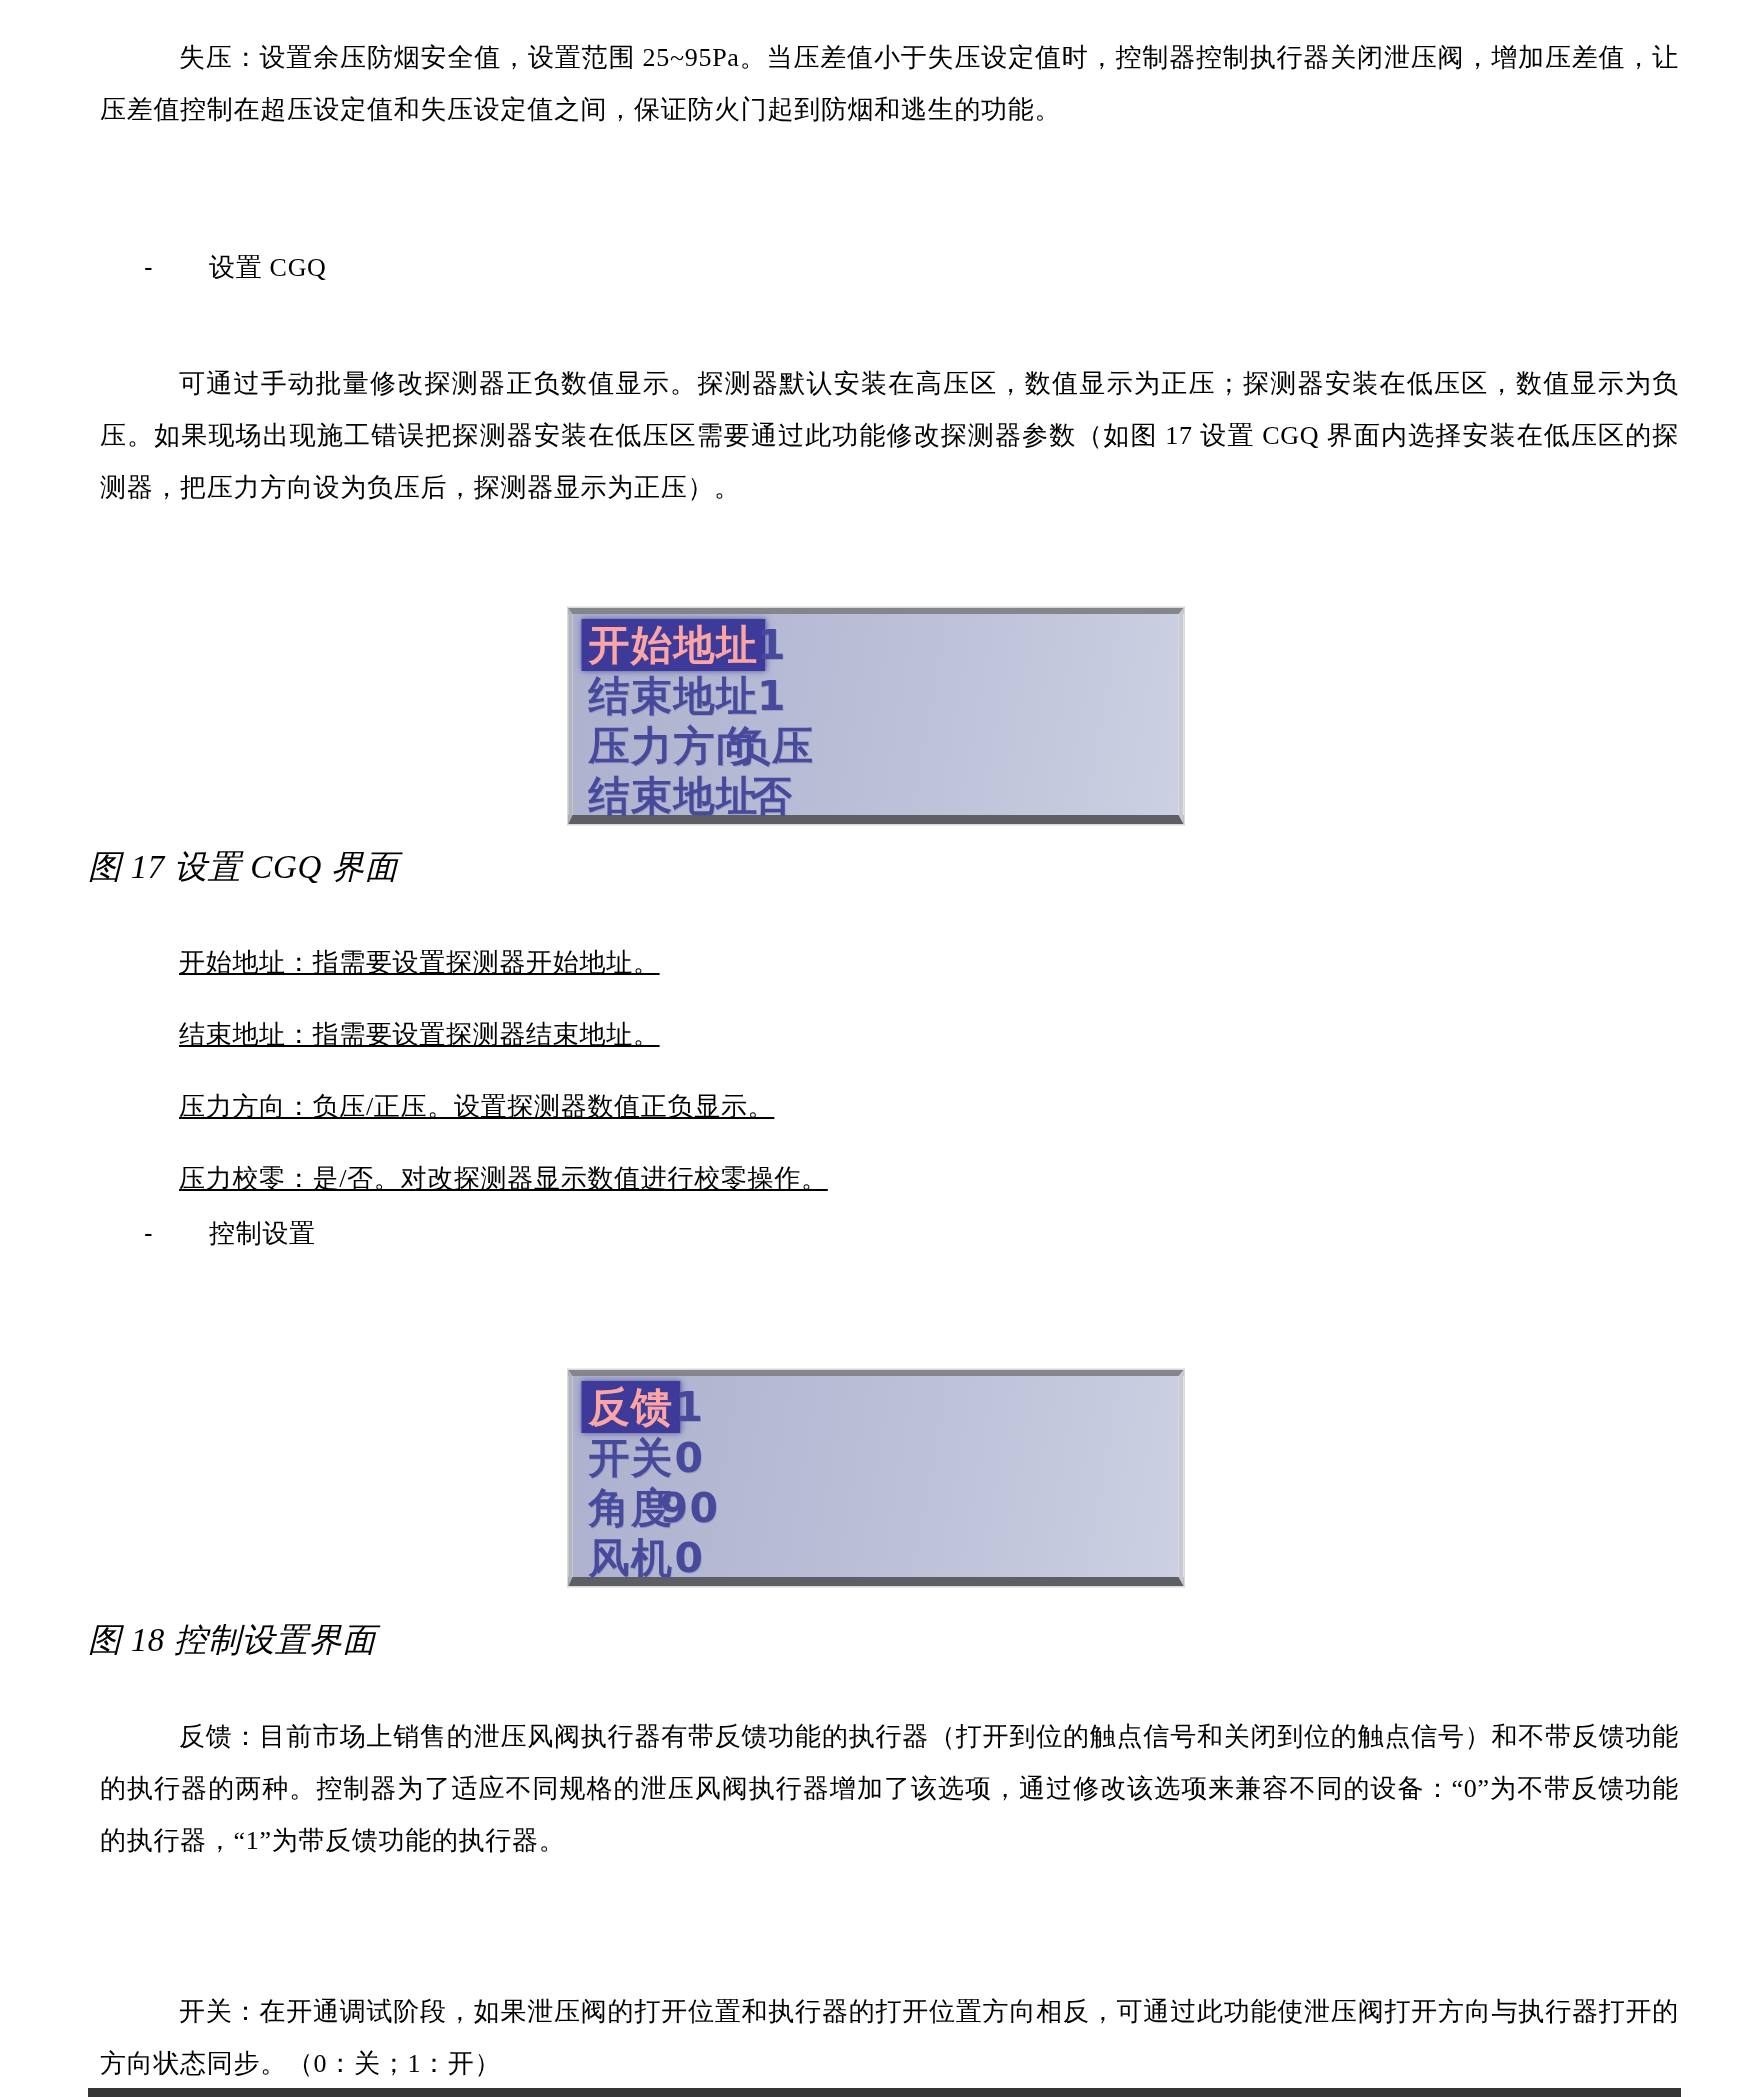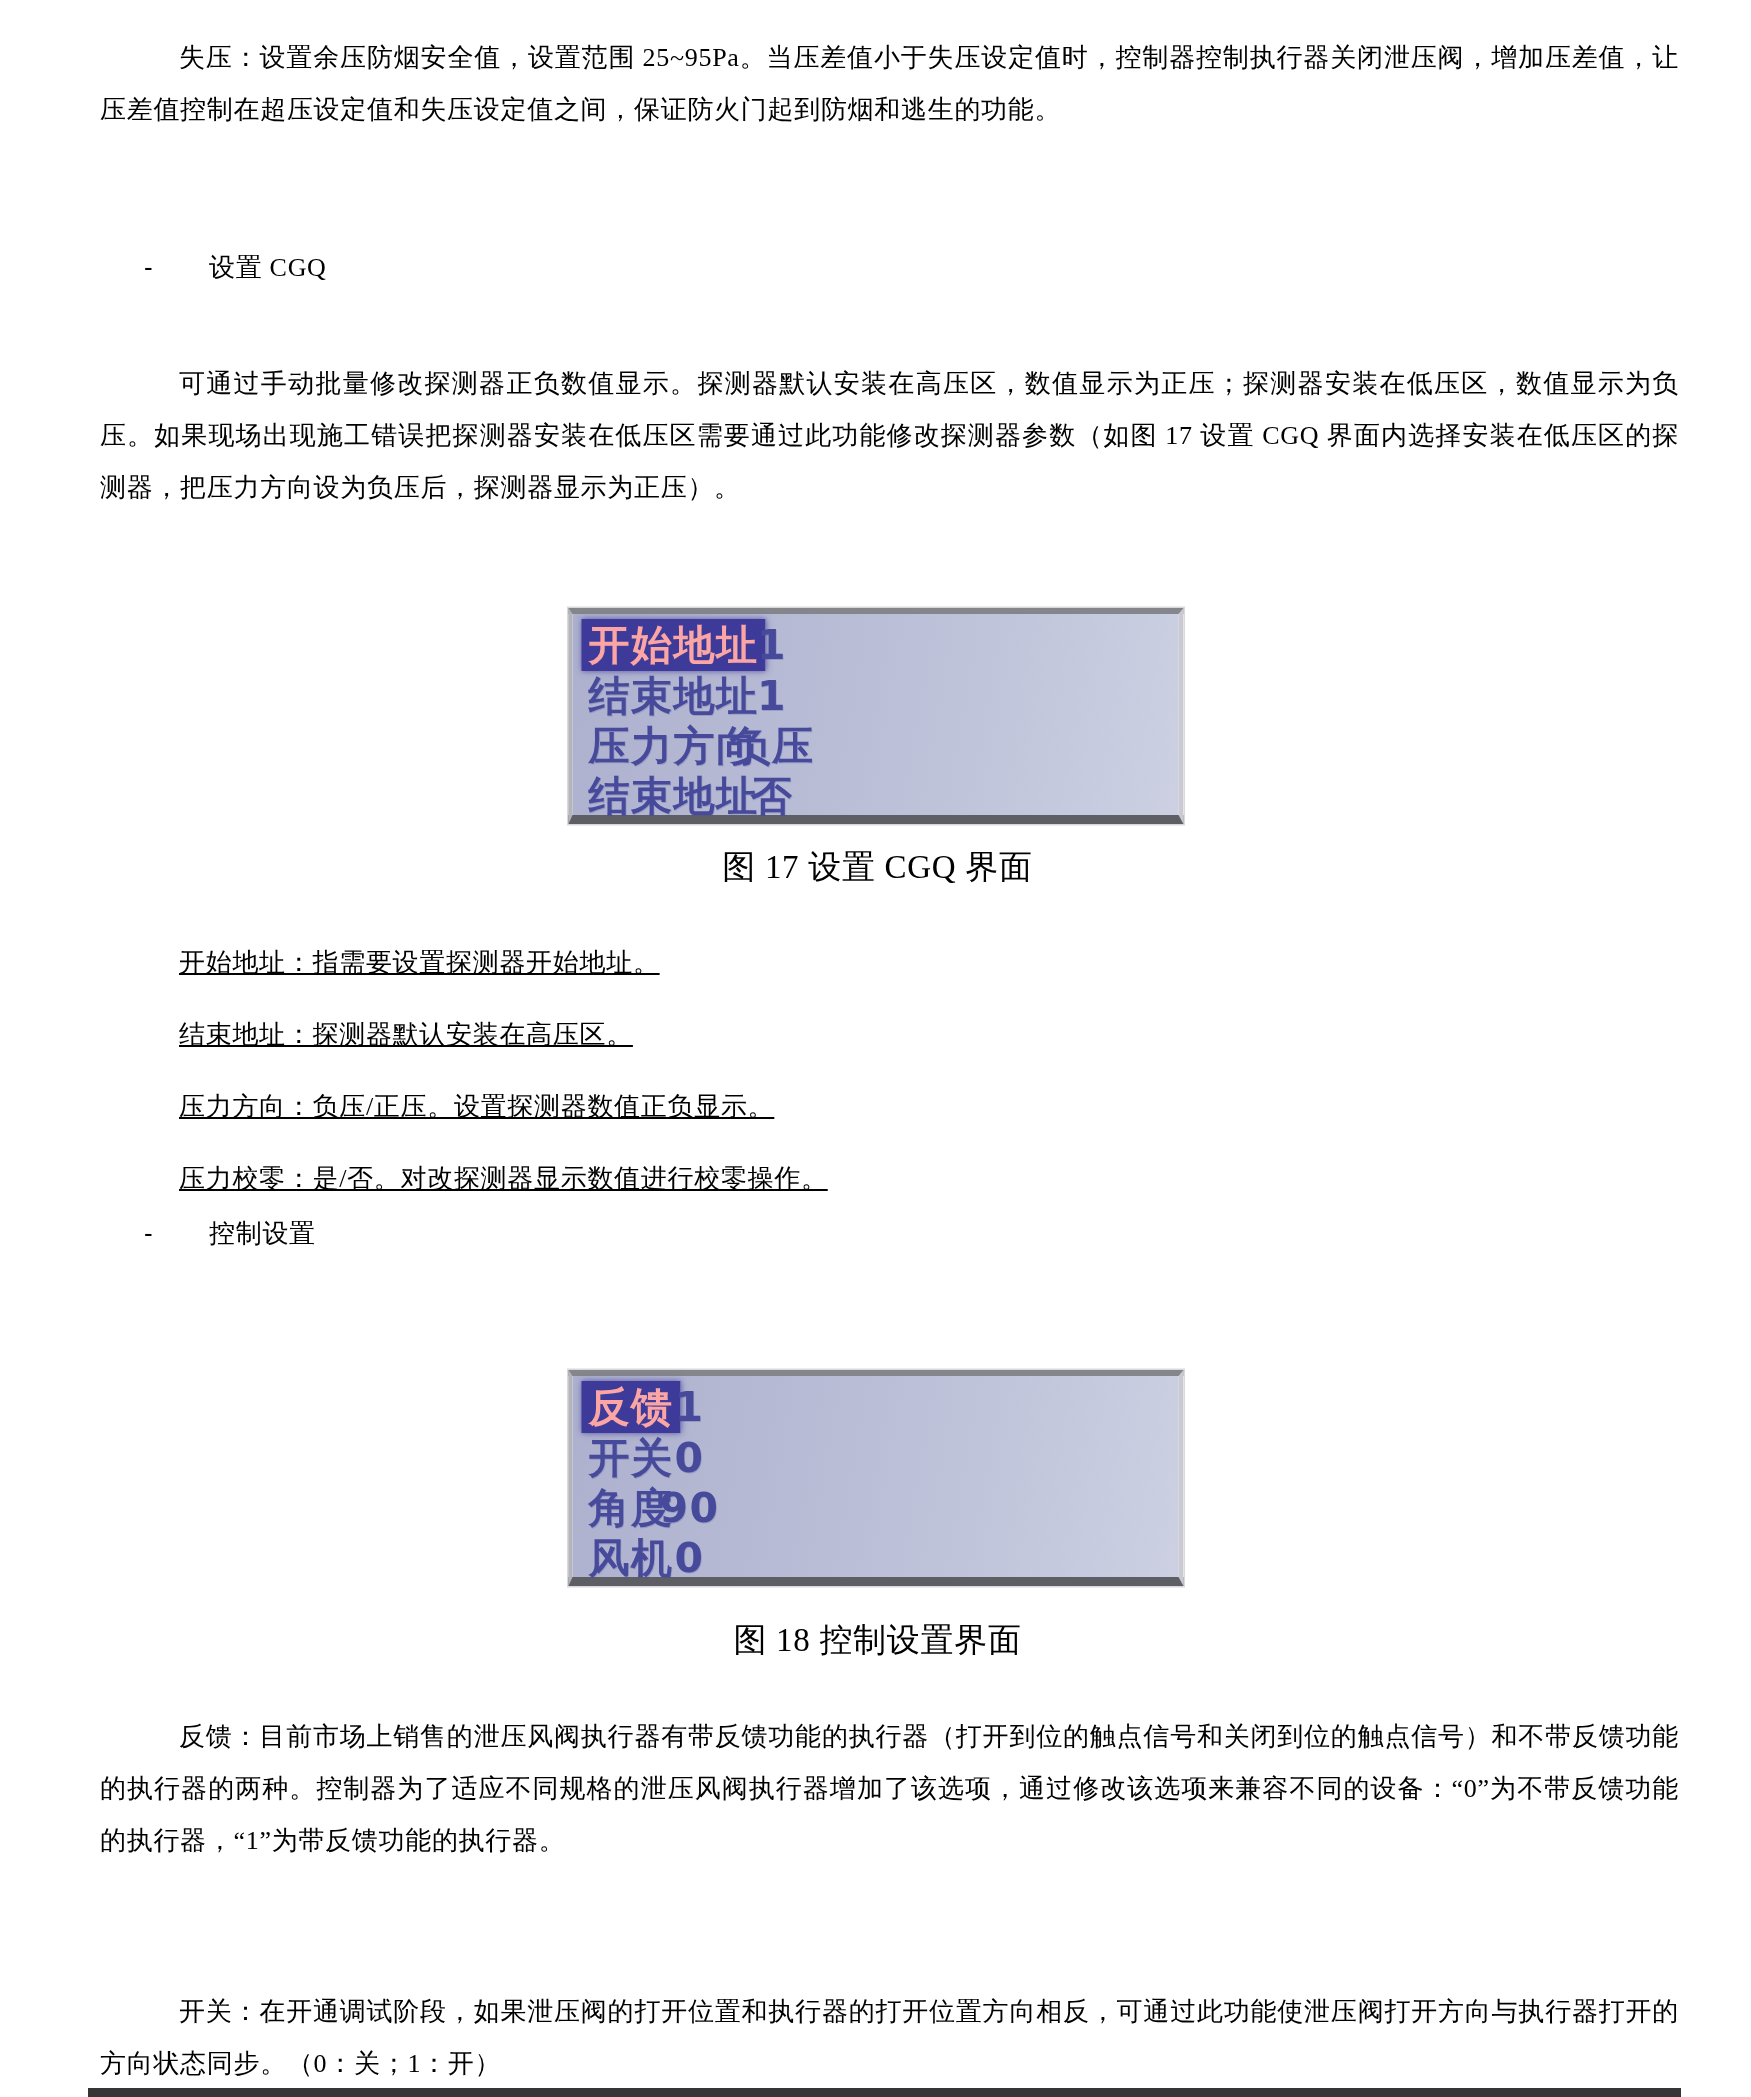--- a/index.html
+++ b/index.html
@@ -29,24 +29,24 @@
     display:inline-block;
     margin-left:44px;
     width:65px;
     font-family:"Liberation Sans", sans-serif;
   }
   
   .caption{
     position:absolute;
     left:88px;
     width:1579px;
-    text-align:center;
     font-size:33px;
     line-height:44px;
     letter-spacing:0.7px;
+    font-style:italic;
   }
   
   .lcd{
     position:absolute;
     left:50%;
     transform:translateX(-50%);
     width:615px;
     height:216px;
     box-sizing:border-box;
     border-top:6.6px solid #85868c;
@@ -125,21 +125,21 @@
     </div>
     <div class="row">
       <span class="label">结束地址</span>
       <span class="val">否</span>
     </div>
   </div>
 
   <div class="caption" style="top:845px">图 17 设置 CGQ 界面</div>
 
   <p class="block indent oneline" style="top:911px">开始地址：指需要设置探测器开始地址。</p>
-  <p class="block indent oneline" style="top:983px">结束地址：探测器默认安装在高压区。</p>
+  <p class="block indent oneline" style="top:983px">结束地址：指需要设置探测器结束地址。</p>
   <p class="block indent oneline" style="top:1055px">压力方向：负压/正压。设置探测器数值正负显示。</p>
   <p class="block indent oneline" style="top:1127px">压力校零：是/否。对改探测器显示数值进行校零操作。</p>
 
   <div class="block li" style="top:1207px">
     <span class="dash">-</span><span>控制设置</span>
   </div>
 
 
   <div class="lcd fig18" style="top:1370px">
     <div class="row hl">

